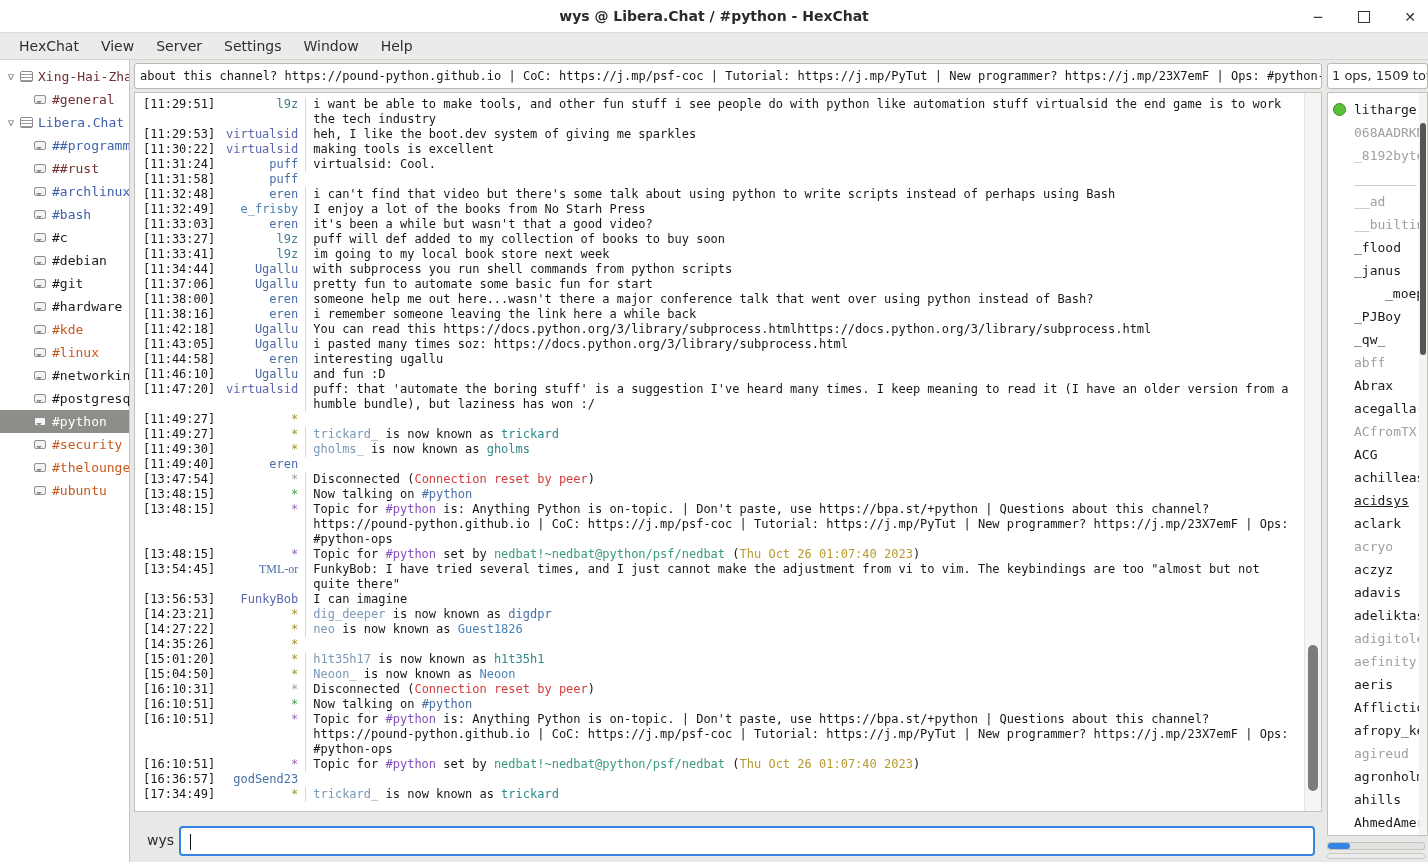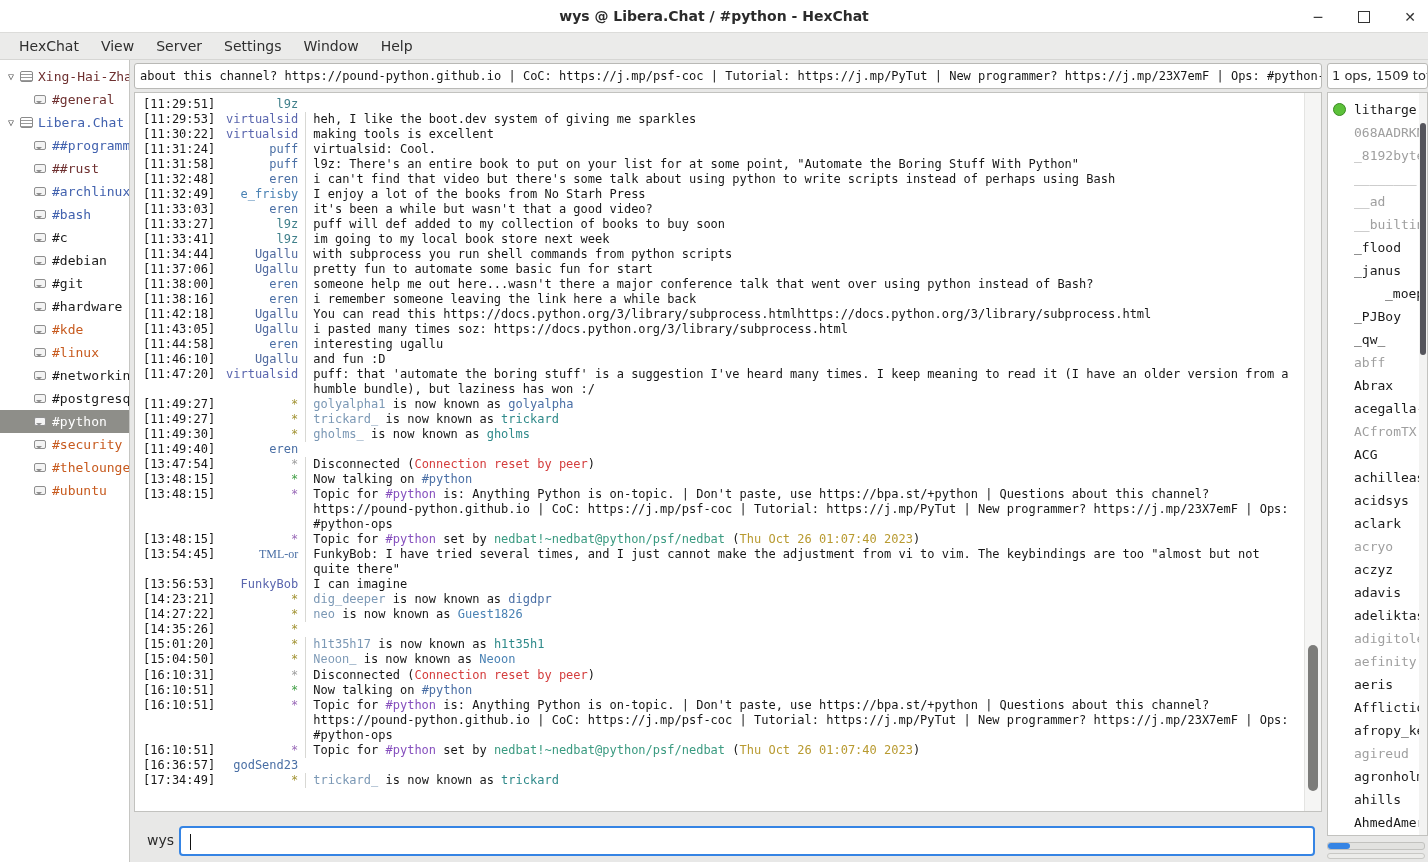--- a/index.html
+++ b/index.html
@@ -210,40 +210,40 @@
 
 <div class="topic-bar">about this channel? https://pound-python.github.io | CoC: https://j.mp/psf-coc | Tutorial: https://j.mp/PyTut | New programmer? https://j.mp/23X7emF | Ops: #python-ops</div>
 
 <div class="count-box">1 ops, 1509 tot</div>
 
 <div class="chat-panel">
   <div id="chatlines">
       <div class="line">
         <span class="ts">[11:29:51]</span>
         <span class="nick" style="color: rgb(63, 127, 138);">l9z</span>
+        <div class="msg"><span style="color: rgb(22, 22, 22);">i want be able to make tools, and other fun stuff i see people do with python like automation stuff  virtualsid the end game is to work the tech industry</span></div>
       </div>
       <div class="line">
         <span class="ts">[11:29:53]</span>
         <span class="nick" style="color: rgb(90, 102, 174);">virtualsid</span>
         <div class="msg"><span style="color: rgb(22, 22, 22);">heh, I like the boot.dev system of giving me sparkles</span></div>
       </div>
       <div class="line">
         <span class="ts">[11:30:22]</span>
         <span class="nick" style="color: rgb(90, 102, 174);">virtualsid</span>
         <div class="msg"><span style="color: rgb(22, 22, 22);">making tools is excellent</span></div>
       </div>
       <div class="line">
         <span class="ts">[11:31:24]</span>
         <span class="nick" style="color: rgb(74, 111, 165);">puff</span>
         <div class="msg"><span style="color: rgb(22, 22, 22);">virtualsid: Cool.</span></div>
       </div>
       <div class="line">
         <span class="ts">[11:31:58]</span>
         <span class="nick" style="color: rgb(74, 111, 165);">puff</span>
-        <div class="msg"><span style="color: rgb(22, 22, 22);">l9z: There's an entire book to put on your list for at some point, "Automate the Boring Stuff With Python"</span></div>
       </div>
       <div class="line">
         <span class="ts">[11:32:48]</span>
         <span class="nick" style="color: rgb(74, 111, 165);">eren</span>
         <div class="msg"><span style="color: rgb(22, 22, 22);">i can't find that video but there's some talk about using python to write scripts instead of perhaps using Bash</span></div>
       </div>
       <div class="line">
         <span class="ts">[11:32:49]</span>
         <span class="nick" style="color: rgb(74, 130, 180);">e_frisby</span>
         <div class="msg"><span style="color: rgb(22, 22, 22);">I enjoy a lot of the books from No Starh Press</span></div>
@@ -304,21 +304,20 @@
         <div class="msg"><span style="color: rgb(22, 22, 22);">and fun :D</span></div>
       </div>
       <div class="line">
         <span class="ts">[11:47:20]</span>
         <span class="nick" style="color: rgb(90, 102, 174);">virtualsid</span>
         <div class="msg"><span style="color: rgb(22, 22, 22);">puff: that 'automate the boring stuff' is a suggestion I've heard many times. I keep meaning to read it (I have an older version from a humble bundle), but laziness has won :/</span></div>
       </div>
       <div class="line">
         <span class="ts">[11:49:27]</span>
         <span class="nick" style="color: rgb(163, 148, 52);">*</span>
-        <div class="msg"><span style="color: rgb(123, 152, 181);">golyalpha1</span><span style="color: rgb(22, 22, 22);"> is now known as </span><span style="color: rgb(74, 111, 165);">golyalpha</span></div>
       </div>
       <div class="line">
         <span class="ts">[11:49:27]</span>
         <span class="nick" style="color: rgb(163, 148, 52);">*</span>
         <div class="msg"><span style="color: rgb(123, 152, 181);">trickard_</span><span style="color: rgb(22, 22, 22);"> is now known as </span><span style="color: rgb(47, 138, 138);">trickard</span></div>
       </div>
       <div class="line">
         <span class="ts">[11:49:30]</span>
         <span class="nick" style="color: rgb(163, 148, 52);">*</span>
         <div class="msg"><span style="color: rgb(123, 152, 181);">gholms_</span><span style="color: rgb(22, 22, 22);"> is now known as </span><span style="color: rgb(47, 138, 138);">gholms</span></div>
@@ -372,21 +371,21 @@
         <span class="nick" style="color: rgb(163, 148, 52);">*</span>
       </div>
       <div class="line">
         <span class="ts">[15:01:20]</span>
         <span class="nick" style="color: rgb(163, 148, 52);">*</span>
         <div class="msg"><span style="color: rgb(123, 152, 181);">h1t35h17</span><span style="color: rgb(22, 22, 22);"> is now known as </span><span style="color: rgb(47, 138, 138);">h1t35h1</span></div>
       </div>
       <div class="line">
         <span class="ts">[15:04:50]</span>
         <span class="nick" style="color: rgb(163, 148, 52);">*</span>
-        <div class="msg"><span style="color: rgb(123, 152, 181); font-family: Liberation Mono, monospace;">Neoon_</span><span style="color: rgb(22, 22, 22);"> is now known as </span><span style="color: rgb(74, 130, 180);">Neoon</span></div>
+        <div class="msg"><span style="color: rgb(123, 152, 181);">Neoon_</span><span style="color: rgb(22, 22, 22);"> is now known as </span><span style="color: rgb(74, 130, 180);">Neoon</span></div>
       </div>
       <div class="line">
         <span class="ts">[16:10:31]</span>
         <span class="nick" style="color: rgb(158, 158, 158);">*</span>
         <div class="msg"><span style="color: rgb(22, 22, 22);">Disconnected (</span><span style="color: rgb(212, 61, 61);">Connection reset by peer</span><span style="color: rgb(22, 22, 22);">)</span></div>
       </div>
       <div class="line">
         <span class="ts">[16:10:51]</span>
         <span class="nick" style="color: rgb(68, 160, 72);">*</span>
         <div class="msg"><span style="color: rgb(22, 22, 22);">Now talking on </span><span style="color: rgb(74, 111, 165);">#python</span></div>
@@ -464,21 +463,21 @@
       <div class="user-row">
         <span style="color: rgb(159, 159, 159);">ACfromTX</span>
       </div>
       <div class="user-row">
         <span style="color: rgb(26, 26, 26);">ACG</span>
       </div>
       <div class="user-row">
         <span style="color: rgb(26, 26, 26);">achilleas</span>
       </div>
       <div class="user-row">
-        <span style="color: rgb(26, 26, 26);">acidsys</span>
+        <span style="color: rgb(26, 26, 26); text-decoration: underline;">acidsys</span>
       </div>
       <div class="user-row">
         <span style="color: rgb(26, 26, 26);">aclark</span>
       </div>
       <div class="user-row">
         <span style="color: rgb(159, 159, 159);">acryo</span>
       </div>
       <div class="user-row">
         <span style="color: rgb(26, 26, 26);">aczyz</span>
       </div>

